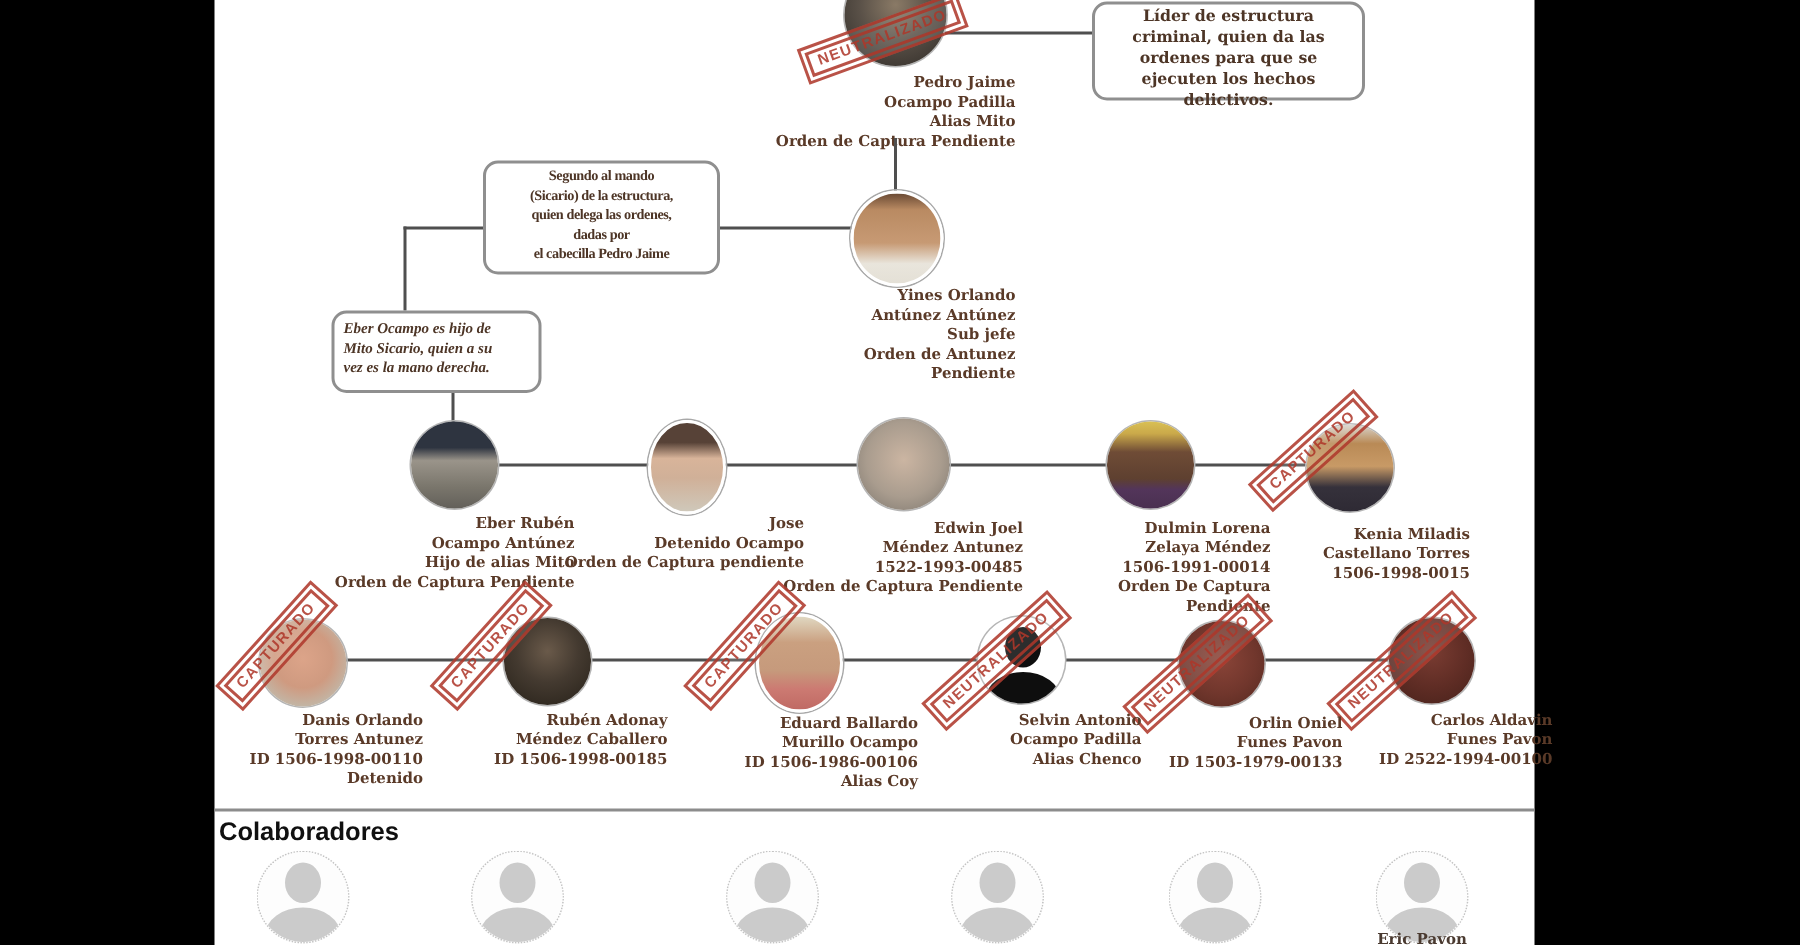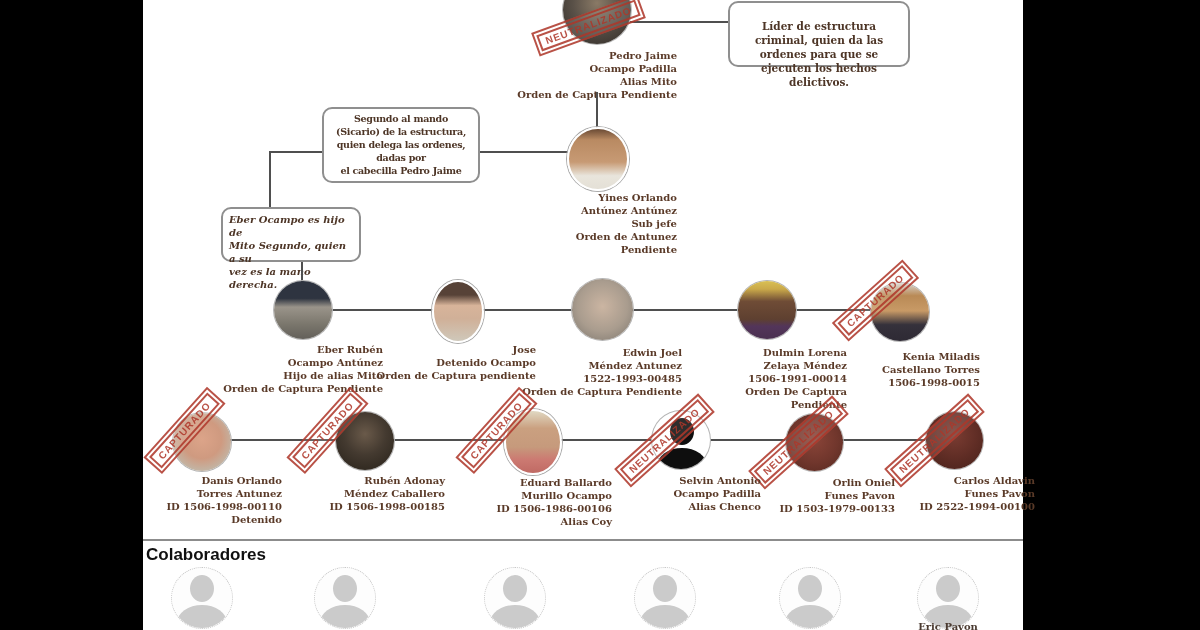--- a/index.html
+++ b/index.html
@@ -8,21 +8,21 @@
   .canvas{position:absolute;left:143px;top:0;width:880px;height:630px;background:#ffffff;}
   .bar{position:absolute;top:0;height:630px;background:#000;}
   
   .hl,.vl{position:absolute;background:#4f4f4f;}
   .hl{height:2px;}
   .vl{width:2px;}
   
   .callout{position:absolute;border:2px solid #8f8f8f;border-radius:10px;background:#fff;
            color:#4d3526;font-weight:bold;text-align:center;
            font-family:"DejaVu Serif",serif;box-sizing:border-box;}
-  .pre{white-space:pre-line;}
+  .pre{white-space:pre-line;font-family:Liberation Serif, serif;}
   
   .ph{position:absolute;border-radius:50%;box-shadow:0 0 0 1px #b5b5b5;}
   .framed{border:2px solid #fff;box-shadow:0 0 0 1px #a8a8a8;}
   .p-pedro{background:radial-gradient(circle at 50% 40%,#8a7a66 0%,#5a5148 45%,#2e2a26 100%);}
   .p-yines{background:linear-gradient(180deg,#6a4a34 0%,#b98a62 18%,#c79a74 55%,#e9e5dc 78%,#e4e0d6 100%);}
   .p-eber{background:linear-gradient(180deg,#2e3440 0%,#2e3440 30%,#9a948a 45%,#7a766c 75%,#63605a 100%);}
   .p-jose{background:linear-gradient(180deg,#574237 0%,#574237 22%,#d8b49a 40%,#d0b098 62%,#cfc8ba 100%);}
   .p-edwin{background:radial-gradient(circle at 50% 45%,#cbb5a2 0%,#a99c8e 55%,#7a746c 100%);}
   .p-dulmin{background:linear-gradient(180deg,#d9c054 0%,#caa94a 14%,#6f4c36 35%,#5e4030 66%,#53355a 78%,#4a3050 100%);}
   .p-kenia{background:linear-gradient(180deg,#d8d4ce 0%,#b98a56 22%,#c89a66 48%,#35313b 72%,#2e2a34 100%);}
@@ -55,21 +55,21 @@
          color:#4a3a30;font-family:"DejaVu Serif",serif;}
 </style>
 </head>
 <body>
 
 <div class="bar" style="left:0;width:143px;"></div>
 <div class="bar" style="left:1023px;width:177px;"></div>
 <div class="canvas"></div>
 
 <div class="hl" style="left:630px;top:21px;width:98px;"></div>
-<div class="callout" style="left:728px;top:1px;width:182px;height:66px;font-size:10.5px;line-height:1.33;padding:17px 6px;">Líder de estructura criminal, quien da las ordenes para que se ejecuten los hechos delictivos.</div>
+<div class="callout" style="left:728px;top:1px;width:182px;height:66px;font-size:10.5px;line-height:1.33;padding:2px 6px;">Líder de estructura criminal, quien da las ordenes para que se ejecuten los hechos delictivos.</div>
 <div class="ph p-pedro" style="left:563px;top:-24px;width:68px;height:68px;"></div>
 <div class="stamp" style="left:532px;top:13px;transform:rotate(-20deg);">
   <span>NEUTRALIZADO</span>
 </div>
 <div class="cap" style="left:517px;top:49px;">Pedro Jaime
 Ocampo Padilla
 Alias Mito
 Orden de Captura Pendiente</div>
 <div class="vl" style="left:596px;top:92px;height:36px;"></div>
 
@@ -81,21 +81,21 @@
 <div class="hl" style="left:480px;top:151px;width:89px;"></div>
 <div class="hl" style="left:269px;top:151px;width:53px;"></div>
 <div class="vl" style="left:269px;top:151px;height:56px;"></div>
 <div class="ph p-yines framed" style="left:567px;top:127px;width:58px;height:60px;"></div>
 <div class="cap" style="left:517px;top:191px;">Yines Orlando
 Antúnez Antúnez
 Sub jefe
 Orden de Antunez Pendiente</div>
 
 <div class="callout pre" style="left:221px;top:207px;width:140px;height:55px;font-size:10px;font-style:italic;text-align:left;padding:4px 6px;line-height:1.3;">Eber Ocampo es hijo de
-Mito Segundo, quien a su
+Mito Sicario, quien a su
 vez es la mano derecha.</div>
 <div class="vl" style="left:301px;top:262px;height:24px;"></div>
 
 <div class="hl" style="left:303px;top:309px;width:597px;"></div>
 <div class="ph p-eber" style="left:274px;top:281px;width:58px;height:58px;"></div>
 <div class="ph p-jose framed" style="left:432px;top:280px;width:48px;height:59px;"></div>
 <div class="ph p-edwin" style="left:572px;top:279px;width:61px;height:61px;"></div>
 <div class="ph p-dulmin" style="left:738px;top:281px;width:58px;height:58px;"></div>
 <div class="ph p-kenia" style="left:871px;top:283px;width:58px;height:58px;"></div>
 <div class="cap" style="left:223px;top:343px;">Eber Rubén

